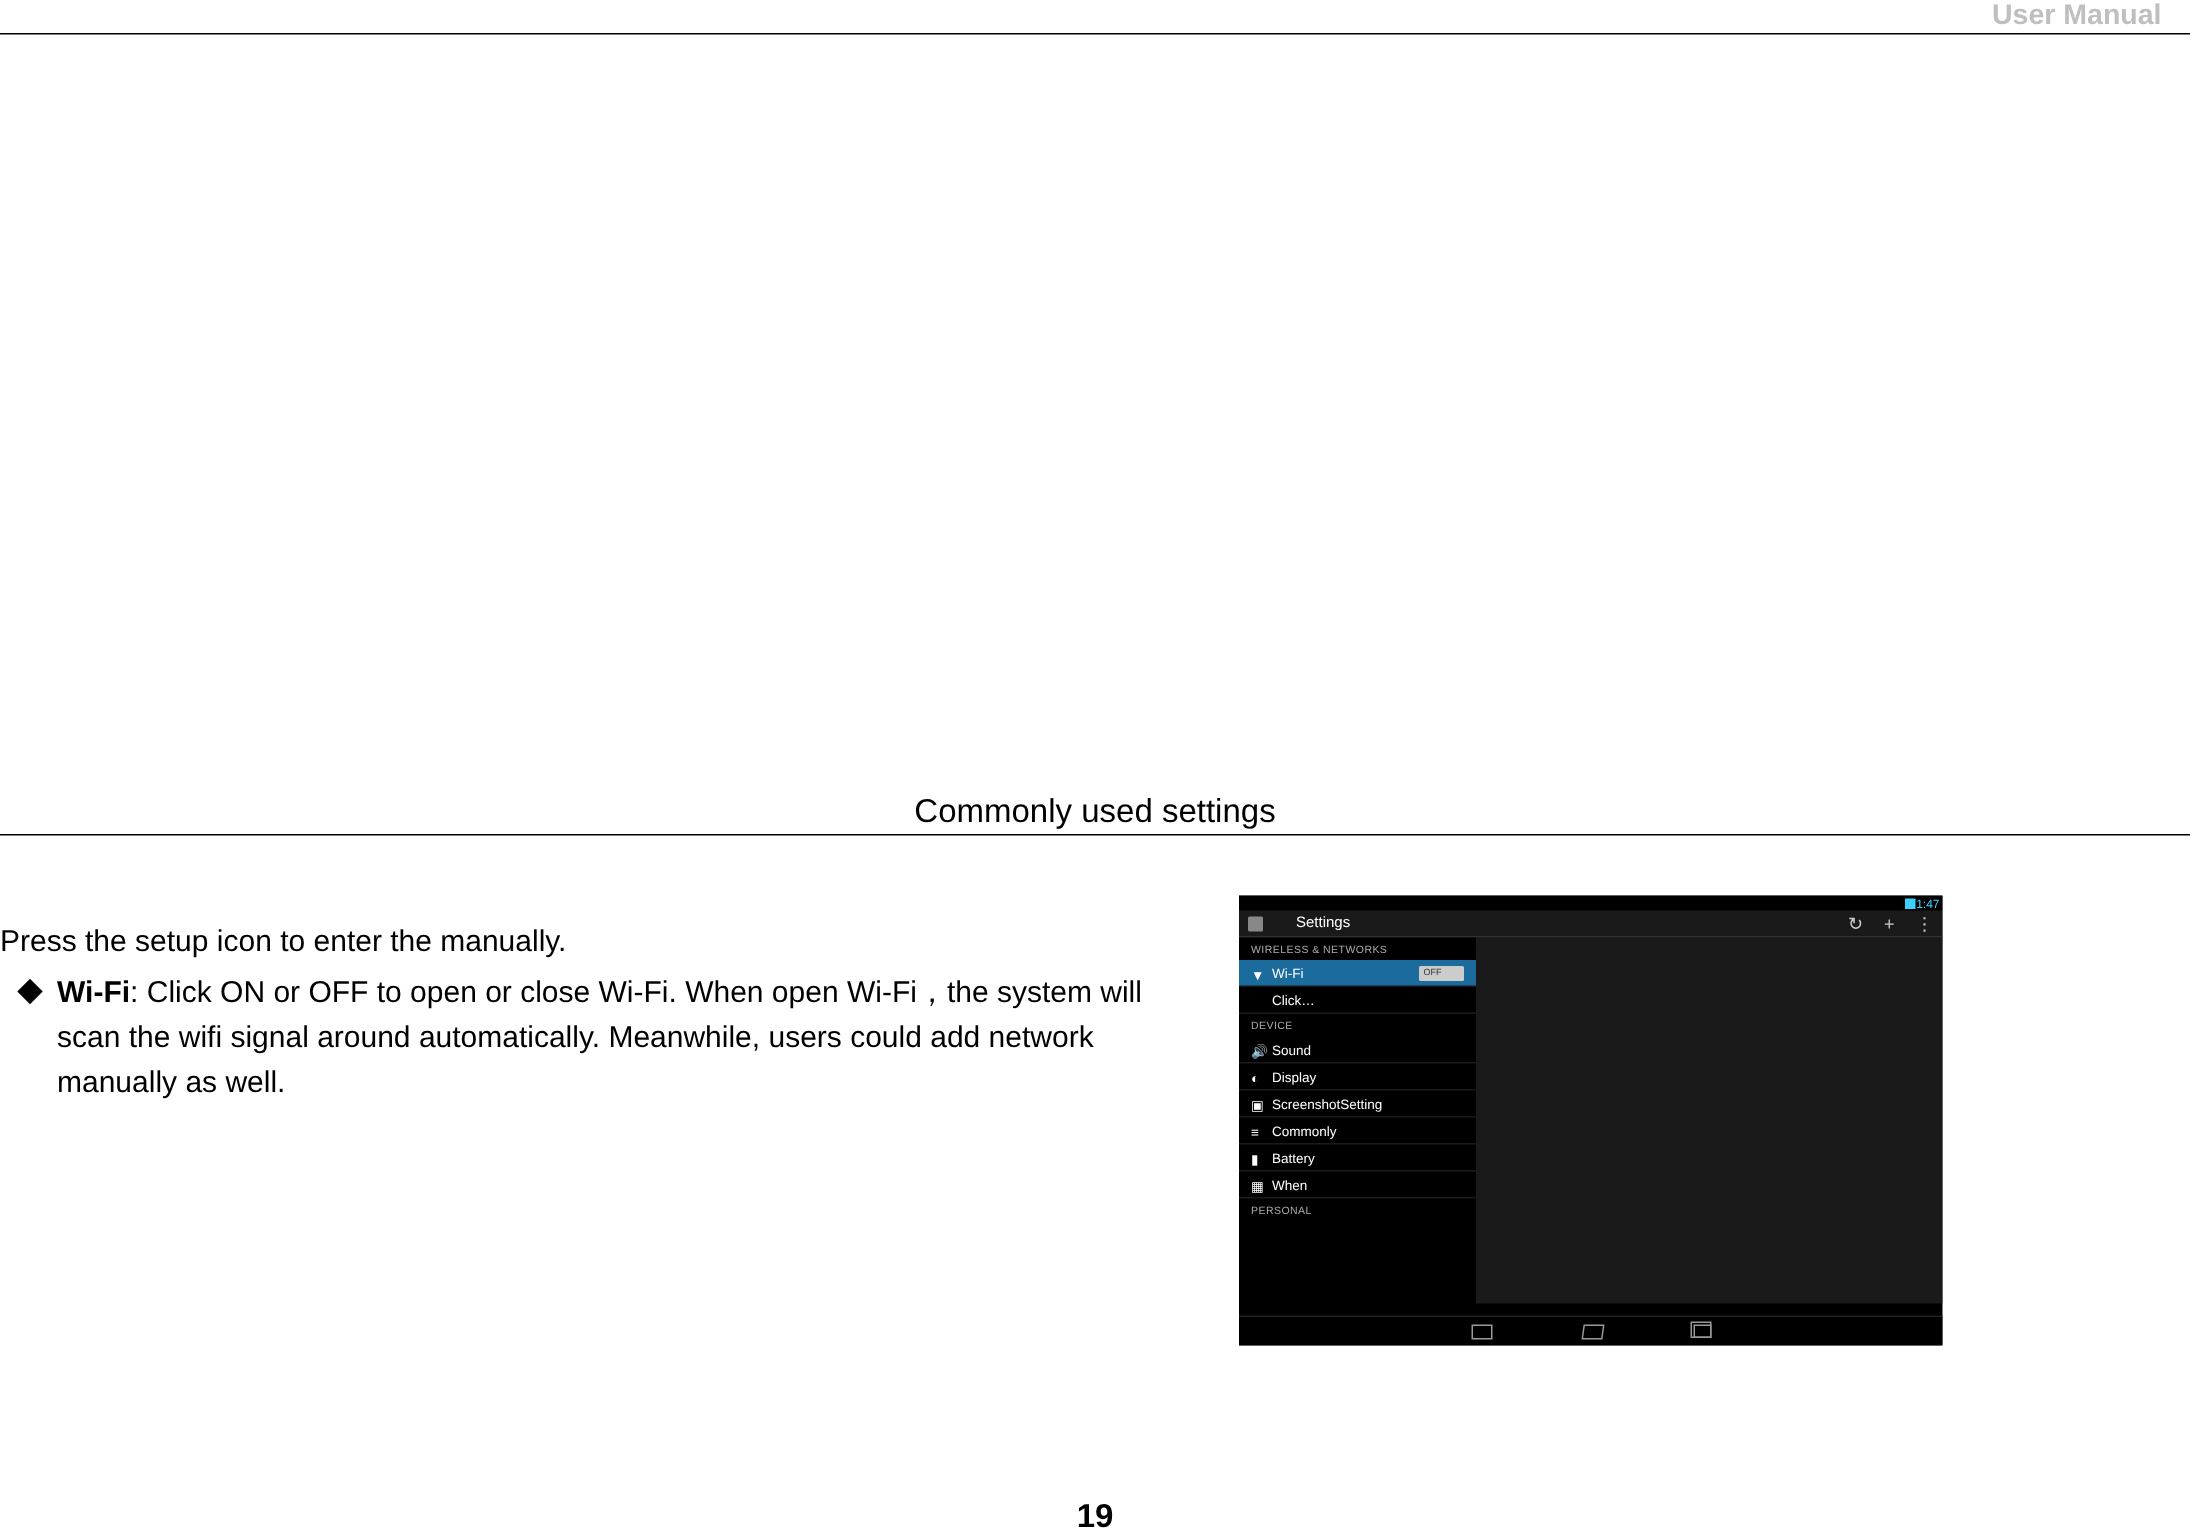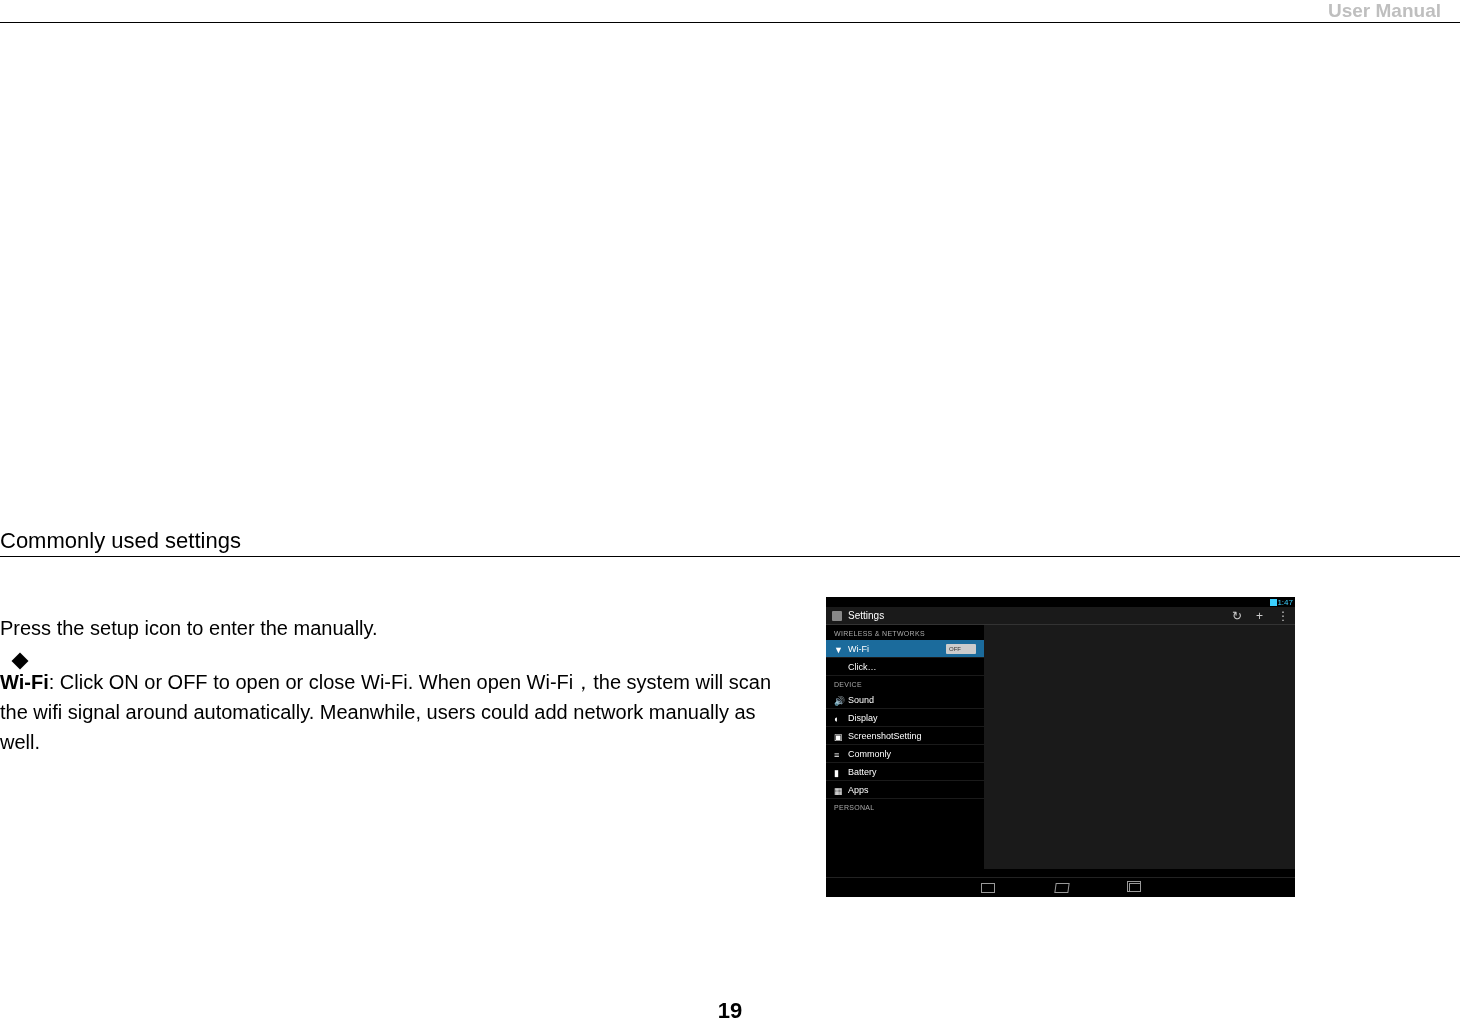--- a/index.html
+++ b/index.html
@@ -28,34 +28,34 @@
       padding-right: 19px;
     }
     .section-heading {
       position: absolute;
       top: 528px;
       left: 0;
       width: 1460px;
       border-bottom: 1px solid #000;
       font-size: 22px;
       padding-bottom: 2px;
+      text-align: center;
     }
     .body-text {
       position: absolute;
       top: 613px;
       left: 0;
       width: 795px;
       font-size: 20px;
       line-height: 1.5;
     }
     .bullet-item {
       display: flex;
       align-items: flex-start;
       margin-top: 4px;
-      flex-direction: column;
     }
     .bullet-diamond {
       width: 12px;
       height: 12px;
       background: #000;
       transform: rotate(45deg);
       margin: 8px 12px 0 14px;
       flex-shrink: 0;
     }
     .bullet-text { flex: 1; }
@@ -100,21 +100,21 @@
     .settings-header {
       height: 18px;
       background: #1a1a1a;
       display: flex;
       align-items: center;
       justify-content: space-between;
       padding: 0 6px;
       font-size: 10px;
       border-bottom: 1px solid #333;
     }
-    .settings-header-left { display: flex; align-items: center; gap: 6px; }
+    .settings-header-left { display: flex; align-items: center; gap: 22px; }
     .settings-header-right { display: flex; align-items: center; gap: 14px; font-size: 12px; color: #ccc; }
     .settings-icon {
       width: 10px; height: 10px; background: #888; border-radius: 1px;
     }
     .sidebar {
       width: 158px;
       float: left;
       background: #000;
     }
     .cat-header {
@@ -248,21 +248,21 @@
     <div class="side-item">
       <span class="side-icon">≡</span>
       <span>Commonly</span>
     </div>
     <div class="side-item">
       <span class="side-icon">▮</span>
       <span>Battery</span>
     </div>
     <div class="side-item">
       <span class="side-icon">▦</span>
-      <span>Apps</span>
+      <span>When</span>
     </div>
     <div class="cat-header">PERSONAL</div>
   </div>
   <div class="main-pane"></div>
   <div class="nav-bar">
     <div class="nav-back"></div>
     <div class="nav-home"></div>
     <div class="nav-recent"></div>
   </div>
 </div>

